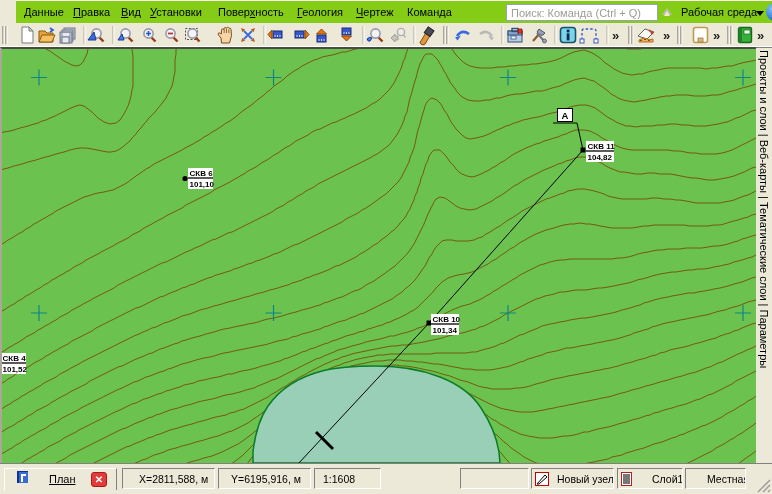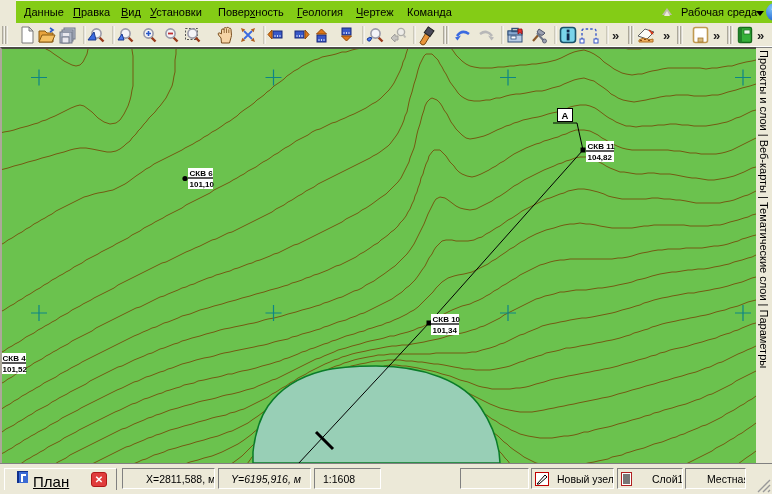--- a/index.html
+++ b/index.html
@@ -11,35 +11,36 @@
 .rs { position:absolute; left:665px; top:5px; font-size:11px; color:#000;text-align:right; }
 .rsarrow { position:absolute; left:740px; top:10px; width:0; height:0; border-left:4px solid transparent; border-right:4px solid transparent; border-top:5px solid #000; }
 .help { position:absolute; left:750px; top:2px; width:18px; height:18px; border-radius:50%; background:radial-gradient(circle at 6px 5px, #7ec4f8, #2a6fd6 70%, #1a4fa8); color:#fff; font-weight:bold; font-size:13px; text-align:center; line-height:18px; }
 .toolbar { position:absolute; left:0; top:23px; width:772px; height:24px; background:#ece9d8; }
 .maparea { position:absolute; left:0; top:47px; width:756px; height:416px; border-top:2px solid #4b4b42; border-left:2px solid #aca899; }
 .sidebar { position:absolute; left:756px; top:47px; width:16px; height:416px; background:#ece9d8; border-top:1px solid #808080; }
 .vtext { position:absolute; left:2px; top:2px; writing-mode:vertical-rl; font-size:11px; color:#000; letter-spacing:0px; white-space:nowrap; }
 .statusbar { position:absolute; left:0; top:463px; width:772px; height:31px; background:#ece9d8; border-top:1px solid #808080; }
 .tab { position:absolute; left:4px; top:4px; width:113px; height:22px; background:#ece9d8; border:1px solid #808080; border-bottom:none; border-left-color:#fff; border-top-color:#fff; }
 .tab .glyph { position:absolute; left:12px; top:2px; width:13px; height:13px; }
-.tab .t { position:absolute; left:28px; top:4px; font-size:15px;text-decoration:underline; }
+.tab .t { position:absolute; left:44px; top:4px; font-size:11px;text-decoration:underline; }
 .closebtn { position:absolute; left:86px; top:3px; width:16px; height:15px; background:#e03c3c; border:1px solid #b01818; border-radius:3px; color:#fff; font-size:10px; font-weight:bold; text-align:center; line-height:14px; }
 .sfield { position:absolute; top:4px; height:21px; background:#ece9d8; border:1px solid; border-color:#808080 #fff #fff #808080; font-size:10.5px; color:#000; padding-top:4px; text-align:left; white-space:nowrap; overflow:hidden; }
 .grip { position:absolute; right:1px; bottom:1px; width:14px; height:14px; }
 </style></head>
 <body>
 <div class="menubar">
   <span class="mi" style="left:8px"><u>Д</u>анные</span>
   <span class="mi" style="left:57px"><u>П</u>равка</span>
   <span class="mi" style="left:105px"><u>В</u>ид</span>
   <span class="mi" style="left:134px"><u>У</u>становки</span>
   <span class="mi" style="left:202px">Повер<u>х</u>ность</span>
   <span class="mi" style="left:281px"><u>Г</u>еология</span>
   <span class="mi" style="left:340px"><u>Ч</u>ертеж</span>
   <span class="mi" style="left:391px">Команда</span>
+  <div class="searchbox">Поиск: Команда (Ctrl + Q)</div>
   <div class="tri"></div>
   <span class="rs">Рабочая среда</span>
   <div class="rsarrow"></div>
   <div class="help">?</div>
 </div>
 <div class="toolbar"><svg width="772" height="24" viewBox="0 0 772 24">
       <path d="M3,3 V21 M6,3 V21" stroke="#aca899" stroke-width="2"></path>
       <path d="M4,3 V21 M7,3 V21" stroke="#fff" stroke-width="1"></path>
       <g transform="translate(19,4)">
         <path d="M3,0 h7 l4,4 v12 h-11 z" fill="#fff" stroke="#7a7a7a"></path>
@@ -276,22 +277,22 @@
 <div class="statusbar">
   <div class="tab">
     <svg class="glyph" viewBox="0 0 13 13">
         <rect x="0" y="0" width="11" height="12" fill="#10308c"></rect>
         <rect x="2" y="1" width="9" height="11" fill="#3a6ad4"></rect>
         <path d="M4 3h5v2h-3v6H4z" fill="#fff"></path>
       </svg>
     <span class="t">План</span>
     <div class="closebtn">✕</div>
   </div>
-  <div class="sfield" style="left:122px; width:93px; padding-left:23px;">X=2811,588, м</div>
-  <div class="sfield" style="left:218px; width:93px; padding-left:12px;font-style:italic;">Y=6195,916, м</div>
+  <div class="sfield" style="left:122px; width:93px; padding-left:16px;">X=2811,588, м</div>
+  <div class="sfield" style="left:218px; width:93px; padding-left:12px;">Y=6195,916, м</div>
   <div class="sfield" style="left:314px; width:67px; padding-left:8px;">1:1608</div>
   <div class="sfield" style="left:460px; width:69px;"></div>
   <div class="sfield" style="left:531px; width:83px; padding-left:25px;">Новый узел
     <svg style="position:absolute;left:3px;top:3px" width="14" height="14" viewBox="0 0 14 14">
         <rect x="0.5" y="0.5" width="13" height="13" fill="#fff" stroke="#c00000"></rect>
         <path d="M2 12 L10 3 L12 5 L4 12 Z" fill="#fff" stroke="#000" stroke-width="1"></path>
       </svg>
   </div>
   <div class="sfield" style="left:617px; width:66px; padding-left:34px;">Слой1
     <svg style="position:absolute;left:2px;top:3px" width="14" height="14" viewBox="0 0 14 14">

